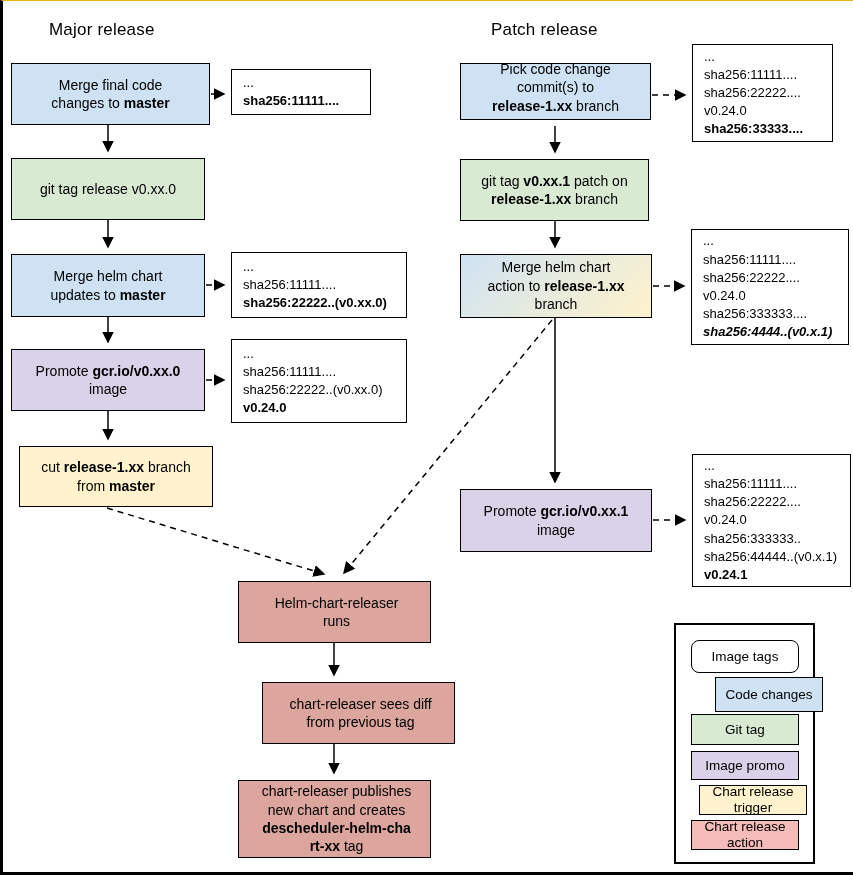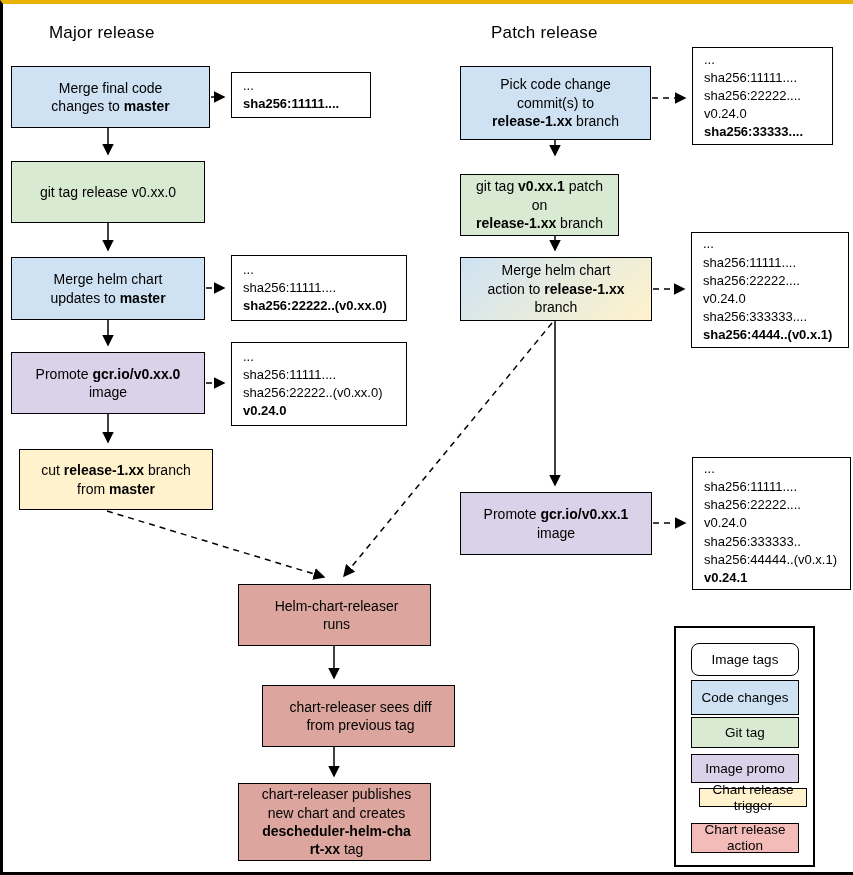--- a/index.html
+++ b/index.html
@@ -1,20 +1,20 @@
 <!DOCTYPE html>
 <html style="--code: #cfe2f3; --git: #d9ead3; --promo: #d9d2e9; --trigger: #fff2cc; --action: #dca69e; --action_legend: #f3bcb9;"><head>
 <meta charset="utf-8">
 <style>
   html,body{margin:0;padding:0;background:#fff;}
   #canvas{
     position:relative;width:853px;height:875px;background:#ffffff;
     font-family:"Liberation Sans", sans-serif;color:#000;overflow:hidden;
     box-sizing:border-box;
-    border-top:4px solid #eab308;border-left:3px solid #000;border-bottom:3px solid #000;
+    border-top:1px solid #eab308;border-left:3px solid #000;border-bottom:3px solid #000;
   }
   .title{position:absolute;font-size:17px;letter-spacing:.2px;}
   .box{
     position:absolute;border:1px solid #000;box-sizing:border-box;
     display:flex;flex-direction:column;align-items:center;justify-content:center;
     text-align:center;font-size:14px;line-height:1.32;padding:4px 8px;
   }
   .box div{width:100%;}
   .box span{overflow-wrap:anywhere;}
   .tag{
@@ -108,26 +108,26 @@
       <div><span>sha256:11111....</span></div>
       <div><span style="font-weight: 700;">sha256:22222..(v0.xx.0)</span></div>
     </div>
   <div class="tag" style="left:228px;top:338px;width:176px;height:84px;">
       <div><span>...</span></div>
       <div><span>sha256:11111....</span></div>
       <div><span>sha256:22222..(v0.xx.0)</span></div>
       <div><span style="font-weight: 700;">v0.24.0</span></div>
     </div>
 
-  <div class="box bg-code" style="left:457px;top:62px;width:191px;height:74px;">
+  <div class="box bg-code" style="left:457px;top:62px;width:191px;height:57px;justify-content:flex-end;">
       <div><span>Pick code change</span></div>
       <div><span>commit(s) to</span></div>
       <div><span style="font-weight: 700;">release-1.xx</span><span> branch</span></div>
     </div>
-  <div class="box bg-git" style="left:457px;top:170px;width:159px;height:62px;">
+  <div class="box bg-git" style="left:457px;top:158px;width:189px;height:62px;">
       <div><span>git tag </span><span style="font-weight: 700;">v0.xx.1</span><span> patch on</span></div>
       <div><span style="font-weight: 700;">release-1.xx</span><span> branch</span></div>
     </div>
   <div class="box bg-mixed" style="left:457px;top:253px;width:192px;height:64px;">
       <div><span>Merge helm chart</span></div>
       <div><span>action to </span><span style="font-weight: 700;">release-1.xx</span></div>
       <div><span>branch</span></div>
     </div>
   <div class="box bg-promo" style="left:457px;top:488px;width:192px;height:63px;">
       <div><span>Promote </span><span style="font-weight: 700;">gcr.io/v0.xx.1</span></div>
@@ -140,21 +140,21 @@
       <div><span>sha256:22222....</span></div>
       <div><span>v0.24.0</span></div>
       <div><span style="font-weight: 700;">sha256:33333....</span></div>
     </div>
   <div class="tag" style="left:688px;top:228px;width:158px;height:116px;">
       <div><span>...</span></div>
       <div><span>sha256:11111....</span></div>
       <div><span>sha256:22222....</span></div>
       <div><span>v0.24.0</span></div>
       <div><span>sha256:333333....</span></div>
-      <div><span style="font-weight: 700;">sha256:4444..(v0.x.1)</span></div>
+      <div><span style="font-weight: 700; font-style: italic;">sha256:4444..(v0.x.1)</span></div>
     </div>
   <div class="tag" style="left:689px;top:453px;width:159px;height:133px;">
       <div><span>...</span></div>
       <div><span>sha256:11111....</span></div>
       <div><span>sha256:22222....</span></div>
       <div><span>v0.24.0</span></div>
       <div><span>sha256:333333..</span></div>
       <div><span>sha256:44444..(v0.x.1)</span></div>
       <div><span style="font-weight: 700;">v0.24.1</span></div>
     </div>
@@ -169,19 +169,19 @@
     </div>
   <div class="box bg-action" style="left:235px;top:779px;width:193px;height:78px;">
       <div><span>chart-releaser publishes</span></div>
       <div><span>new chart and creates</span></div>
       <div><span style="font-weight: 700;">descheduler-helm-cha</span></div>
       <div><span style="font-weight: 700;">rt-xx</span><span> tag</span></div>
     </div>
 
   <div class="legend-outer" style="left:671px;top:622px;width:141px;height:241px;"></div>
   <div class="legend-item" style="left:688px;top:639px;width:108px;height:33px;background:#fff;border-radius:8px;">Image tags</div>
-  <div class="legend-item bg-code" style="left:688px;top:676px;width:108px;height:35px;">Code changes</div>
+  <div class="legend-item bg-code" style="left:712px;top:676px;width:108px;height:35px;">Code changes</div>
   <div class="legend-item bg-git" style="left:688px;top:713px;width:108px;height:31px;">Git tag</div>
   <div class="legend-item bg-promo" style="left:688px;top:750px;width:108px;height:29px;">Image promo</div>
-  <div class="legend-item bg-trigger" style="left:688px;top:784px;width:108px;height:19px;">Chart release trigger</div>
+  <div class="legend-item bg-trigger" style="left:688px;top:784px;width:108px;height:30px;">Chart release trigger</div>
   <div class="legend-item bg-action-legend" style="left:688px;top:819px;width:108px;height:30px;">Chart release action</div>
 
 </div>
 
 </body></html>

